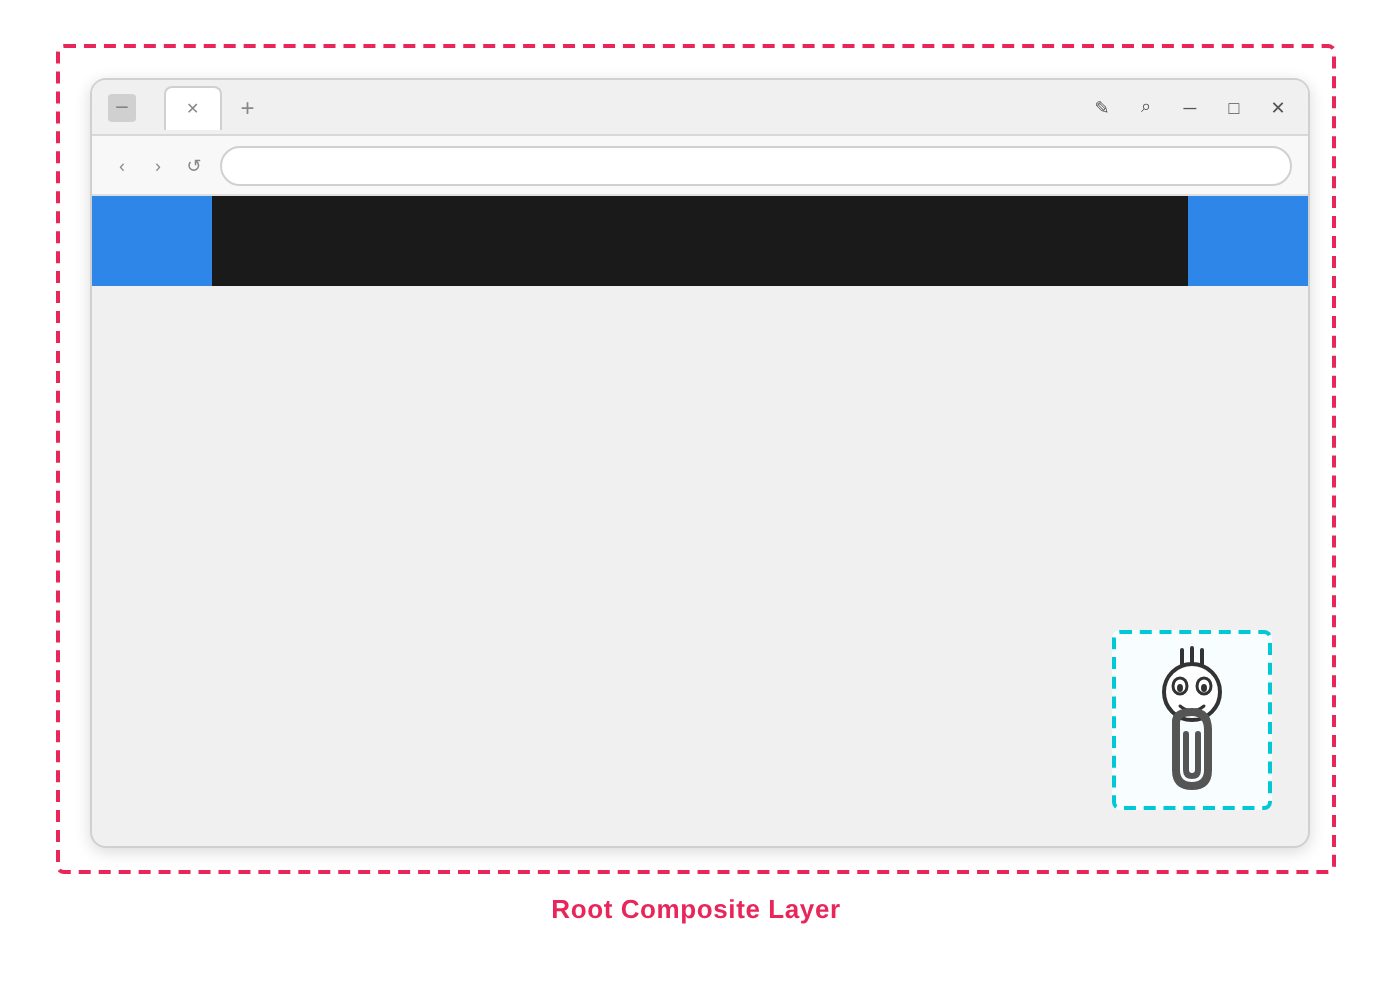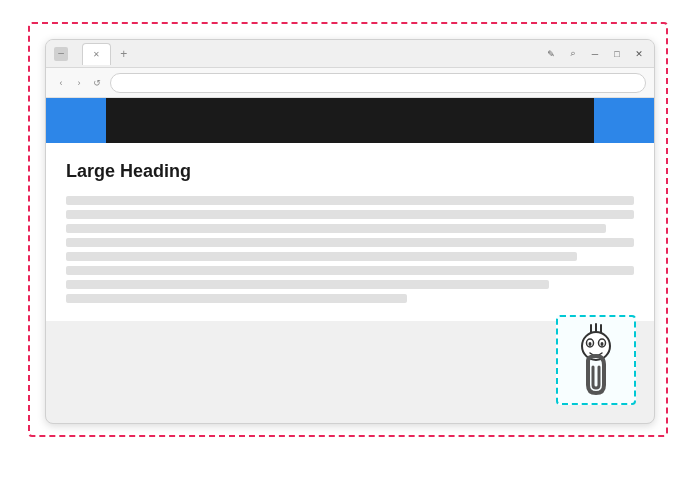--- a/index.html
+++ b/index.html
@@ -309,33 +309,20 @@
           <div class="nav-icon">↺</div>
         </div>
         <div class="address-input"></div>
       </div>
 
       <div class="hero-bar">
         <div class="hero-bar-left"></div>
         <div class="hero-bar-right"></div>
       </div>
 
-      <div class="page-content">
-        <div class="page-heading">Large Heading</div>
-        <div class="content-lines">
-          <div class="content-line full"></div>
-          <div class="content-line full"></div>
-          <div class="content-line w95"></div>
-          <div class="content-line full"></div>
-          <div class="content-line w90"></div>
-          <div class="content-line full"></div>
-          <div class="content-line w85"></div>
-          <div class="content-line w60"></div>
-        </div>
-      </div>
 
       <div class="clippy-container">
         <svg class="clippy-svg" viewBox="0 0 55 75" xmlns="http://www.w3.org/2000/svg">
 
           <line x1="22" y1="2" x2="22" y2="9" stroke="#333" stroke-width="2" stroke-linecap="round"></line>
           <line x1="27" y1="1" x2="27" y2="8" stroke="#333" stroke-width="2" stroke-linecap="round"></line>
           <line x1="32" y1="2" x2="32" y2="9" stroke="#333" stroke-width="2" stroke-linecap="round"></line>
 
           <ellipse cx="27" cy="23" rx="14" ry="14" fill="white" stroke="#333" stroke-width="2"></ellipse>
 
@@ -360,14 +347,15 @@
                    L 30 44" fill="none" stroke="#555" stroke-width="3" stroke-linecap="round"></path>
 
           <path d="M 19 38 Q 19 33 27 33 Q 35 33 35 42" fill="none" stroke="#555" stroke-width="4" stroke-linecap="round"></path>
         </svg>
       </div>
 
     </div>
 
   </div>
 
+  <div class="root-label">Root Composite Layer</div>
 
 </div>
 
 </body></html>

